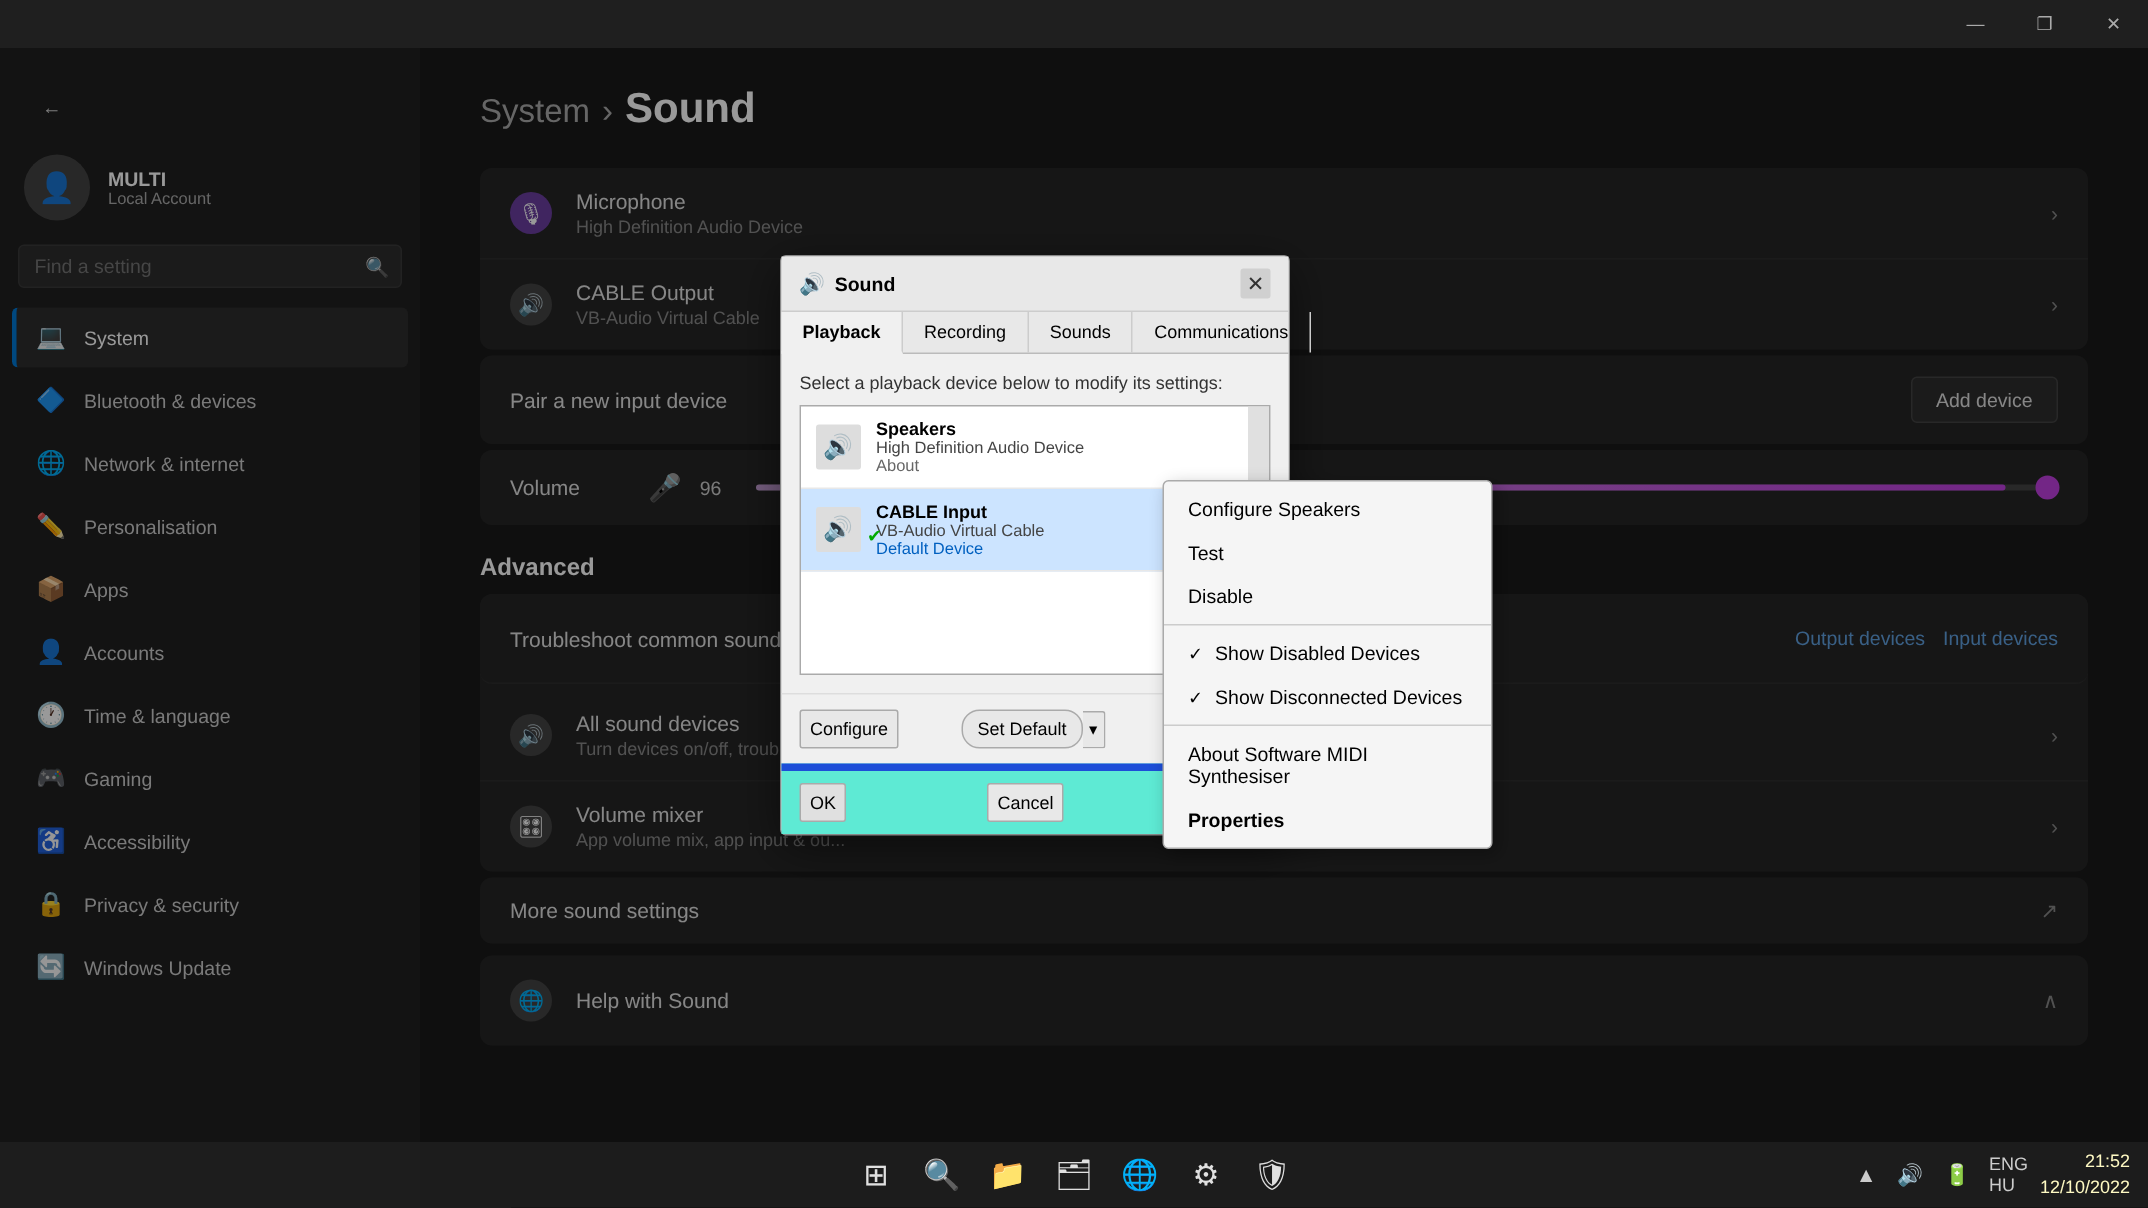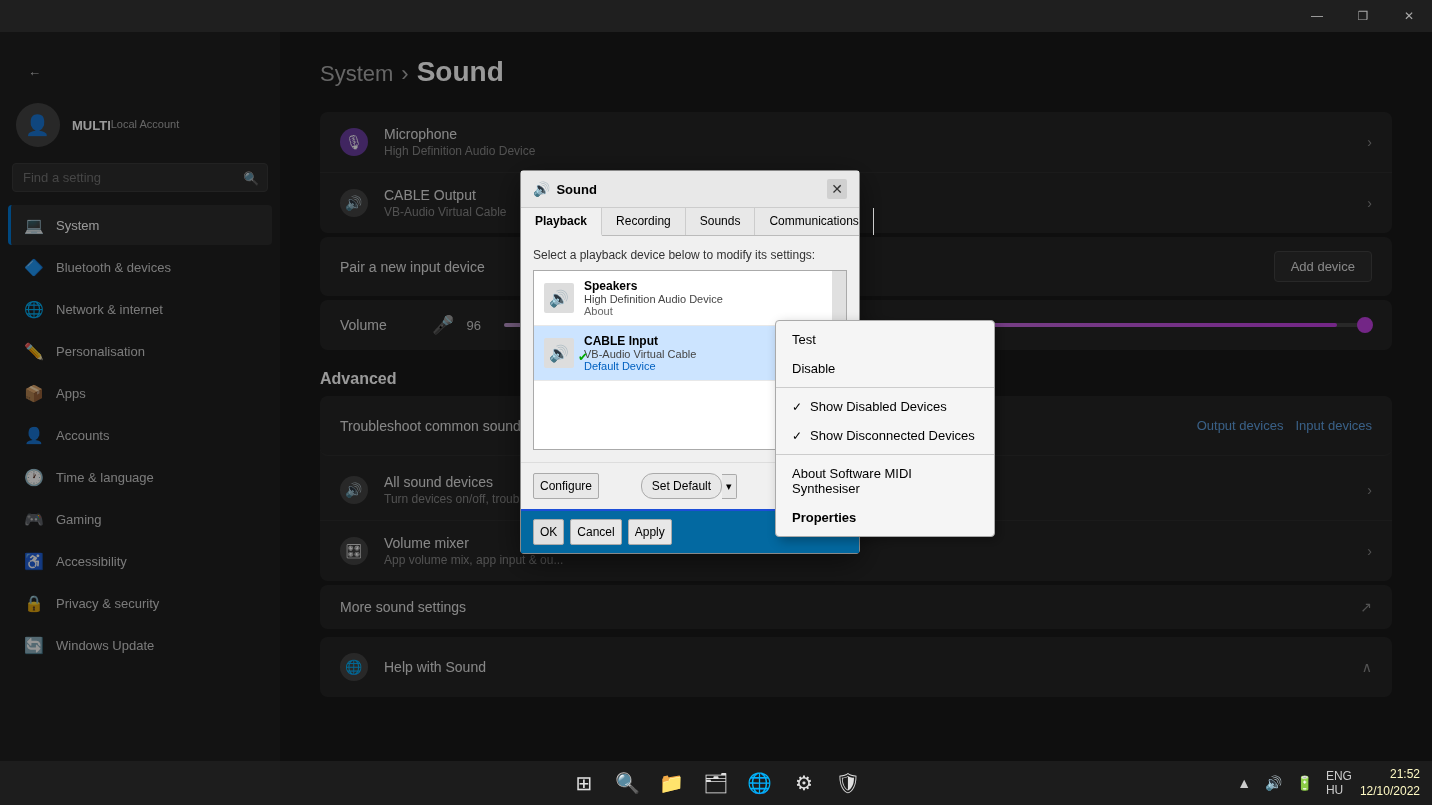--- a/index.html
+++ b/index.html
@@ -65,21 +65,21 @@
       height: 44px;
       border-radius: 50%;
       background: #444;
       display: flex;
       align-items: center;
       justify-content: center;
       font-size: 20px;
       color: #ccc;
       flex-shrink: 0;
     }
-    .user-info { display: flex; flex-direction: row; }
+    .user-info { display: flex; flex-direction: column; }
     .user-name { font-size: 13px; font-weight: 600; color: #fff; }
     .user-sub { font-size: 11px; color: #aaa; }
 
     .search-box {
       margin: 0 12px 12px;
       position: relative;
     }
     .search-box input {
       width: 100%;
       background: #2d2d2d;
@@ -754,28 +754,29 @@
     </div>
   </div>
   <div class="dialog-footer">
     <button class="footer-btn">Configure</button>
     <div class="set-default-wrap">
       <button class="set-default-btn">Set Default</button>
       <button class="set-default-arrow">▾</button>
     </div>
     <button class="footer-btn">Properties</button>
   </div>
-  <div style="display:flex; justify-content:flex-start; padding: 8px 12px; gap:6px; background:#0369a1; border-top:2px solid #1d4ed8;">
+  <div style="display:flex; justify-content:space-between; padding: 8px 12px; gap:6px; background:#5eead4; border-top:5px solid #1d4ed8;">
     <button class="footer-btn primary">OK</button>
     <button class="footer-btn">Cancel</button>
     <button class="footer-btn">Apply</button>
   </div>
 </div>
 
 <div class="context-menu">
+  <div class="ctx-item">Configure Speakers</div>
   <div class="ctx-item">Test</div>
   <div class="ctx-item">Disable</div>
   <div class="ctx-divider"></div>
   <div class="ctx-item checked">
     <span class="check-mark">✓</span>
     <span>Show Disabled Devices</span>
   </div>
   <div class="ctx-item checked">
     <span class="check-mark">✓</span>
     <span>Show Disconnected Devices</span>

